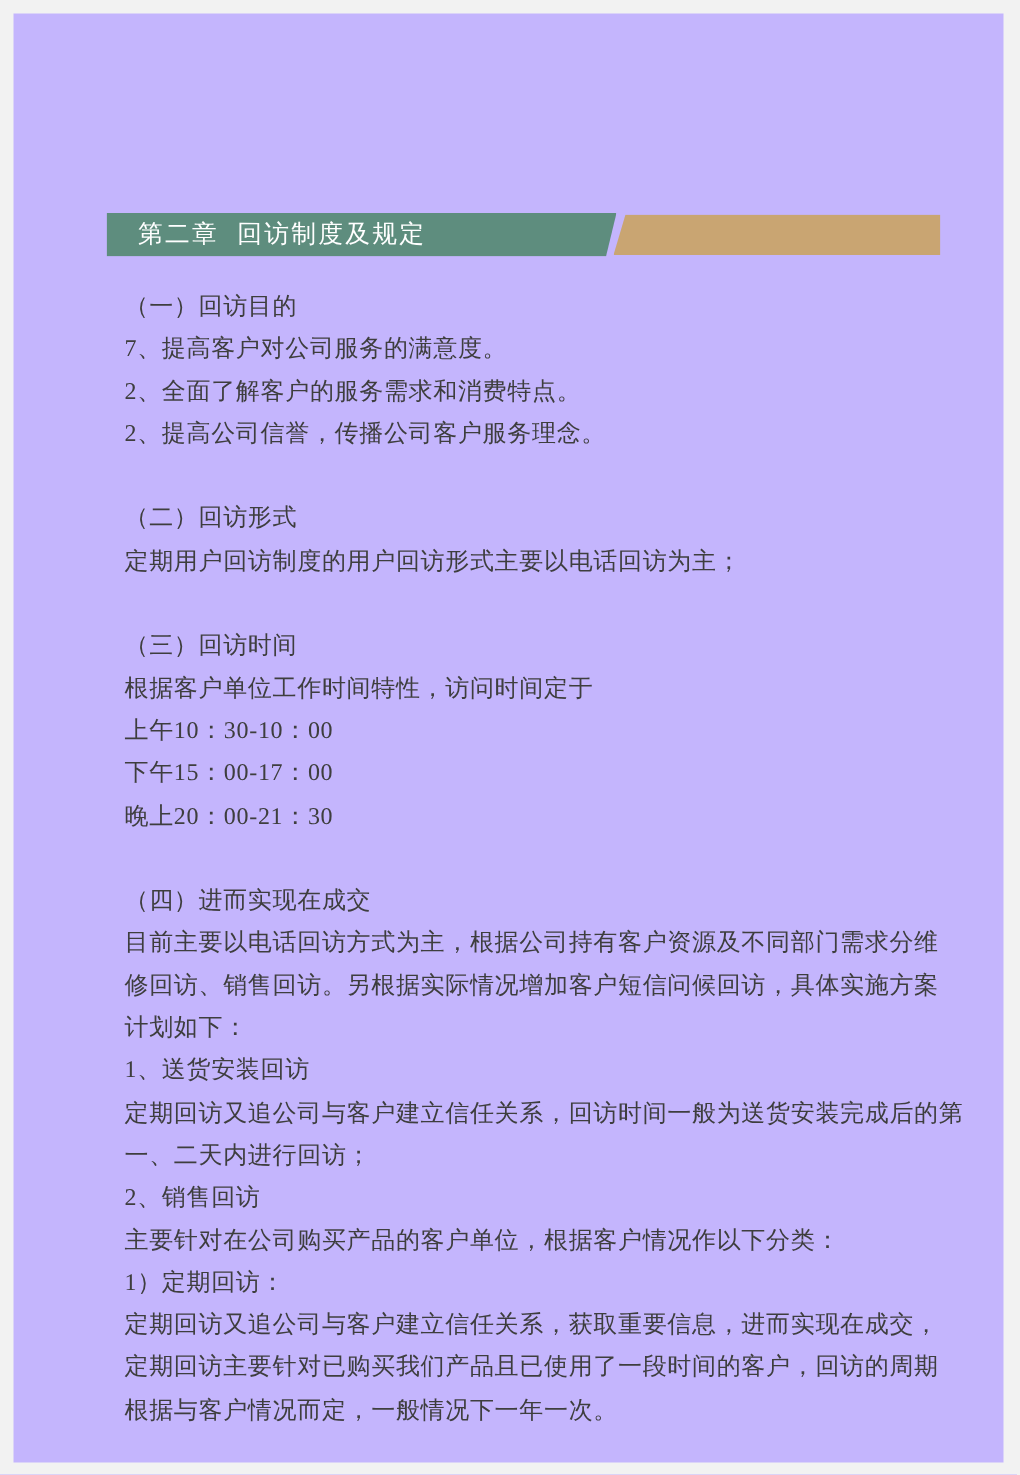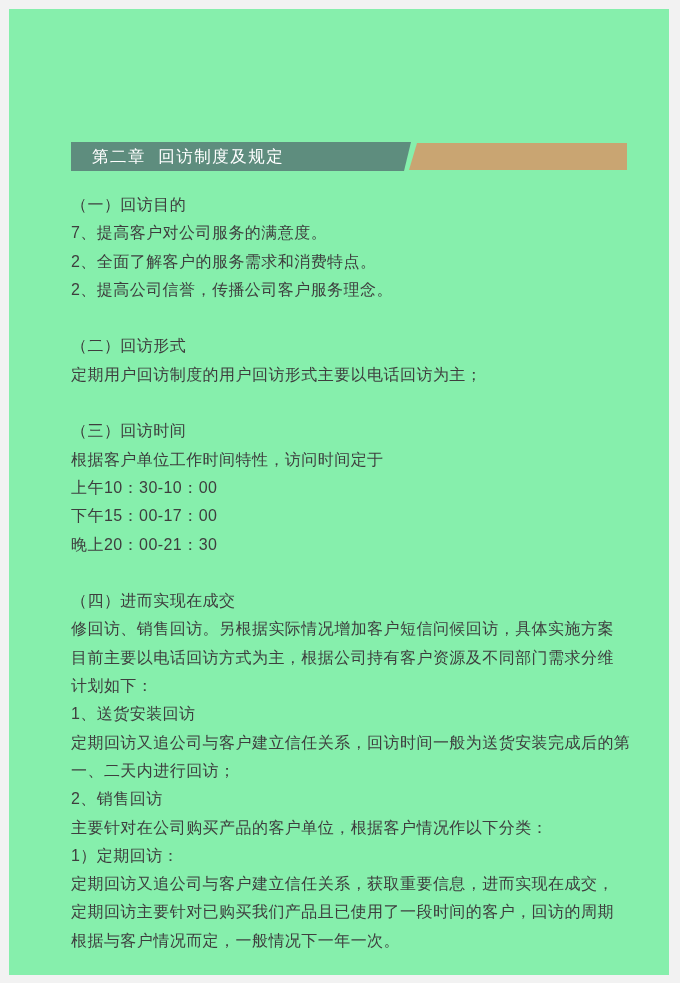--- a/index.html
+++ b/index.html
@@ -9,21 +9,21 @@
     height: 983px;
     overflow: hidden;
     font-family: "Liberation Sans", "DejaVu Sans", sans-serif;
   }
   body { background: #f2f2f2; position: relative; }
 
   .page {
     position: absolute;
     left: 9px; top: 9px;
     width: 660px; height: 966px;
-    background: #86efac;
+    background: #c4b5fd;
   }
 
   
   .banner-green {
     position: absolute;
     left: 62px; top: 133px;
     width: 340px; height: 29px;
     clip-path: polygon(0 0, 100% 0, calc(100% - 7px) 100%, 0 100%);
     display: flex;
     align-items: center;
@@ -39,22 +39,23 @@
   .banner-accent {
     position: absolute;
     left: 400px; top: 134px;
     width: 218px; height: 27px;
     clip-path: polygon(8px 0, 100% 0, 100% 100%, 0 100%);
   }
 
   
   .doc-body {
     position: absolute;
-    left: 62px; top: 182px;
+    left: 74px; top: 182px;
     width: 558px;
+    font-family: Liberation Serif, serif;
   }
   .text-line {
     height: 28.3px;
     line-height: 28.3px;
     font-size: 16px;
     letter-spacing: 0.45px;
     white-space: pre;
     color: #3e3e3e;
   }
 </style>
@@ -79,22 +80,22 @@
       <div class="text-line">（二）回访形式</div>
       <div class="text-line">定期用户回访制度的用户回访形式主要以电话回访为主；</div>
       <div class="text-line"></div>
       <div class="text-line">（三）回访时间</div>
       <div class="text-line">根据客户单位工作时间特性，访问时间定于</div>
       <div class="text-line">上午10：30-10：00</div>
       <div class="text-line">下午15：00-17：00</div>
       <div class="text-line">晚上20：00-21：30</div>
       <div class="text-line"></div>
       <div class="text-line">（四）进而实现在成交</div>
+      <div class="text-line">目前主要以电话回访方式为主，根据公司持有客户资源及不同部门需求分维</div>
       <div class="text-line">修回访、销售回访。另根据实际情况增加客户短信问候回访，具体实施方案</div>
-      <div class="text-line">目前主要以电话回访方式为主，根据公司持有客户资源及不同部门需求分维</div>
       <div class="text-line">计划如下：</div>
       <div class="text-line">1、送货安装回访</div>
       <div class="text-line">定期回访又追公司与客户建立信任关系，回访时间一般为送货安装完成后的第</div>
       <div class="text-line">一、二天内进行回访；</div>
       <div class="text-line">2、销售回访</div>
       <div class="text-line">主要针对在公司购买产品的客户单位，根据客户情况作以下分类：</div>
       <div class="text-line">1）定期回访：</div>
       <div class="text-line">定期回访又追公司与客户建立信任关系，获取重要信息，进而实现在成交，</div>
       <div class="text-line">定期回访主要针对已购买我们产品且已使用了一段时间的客户，回访的周期</div>
       <div class="text-line">根据与客户情况而定，一般情况下一年一次。</div>

